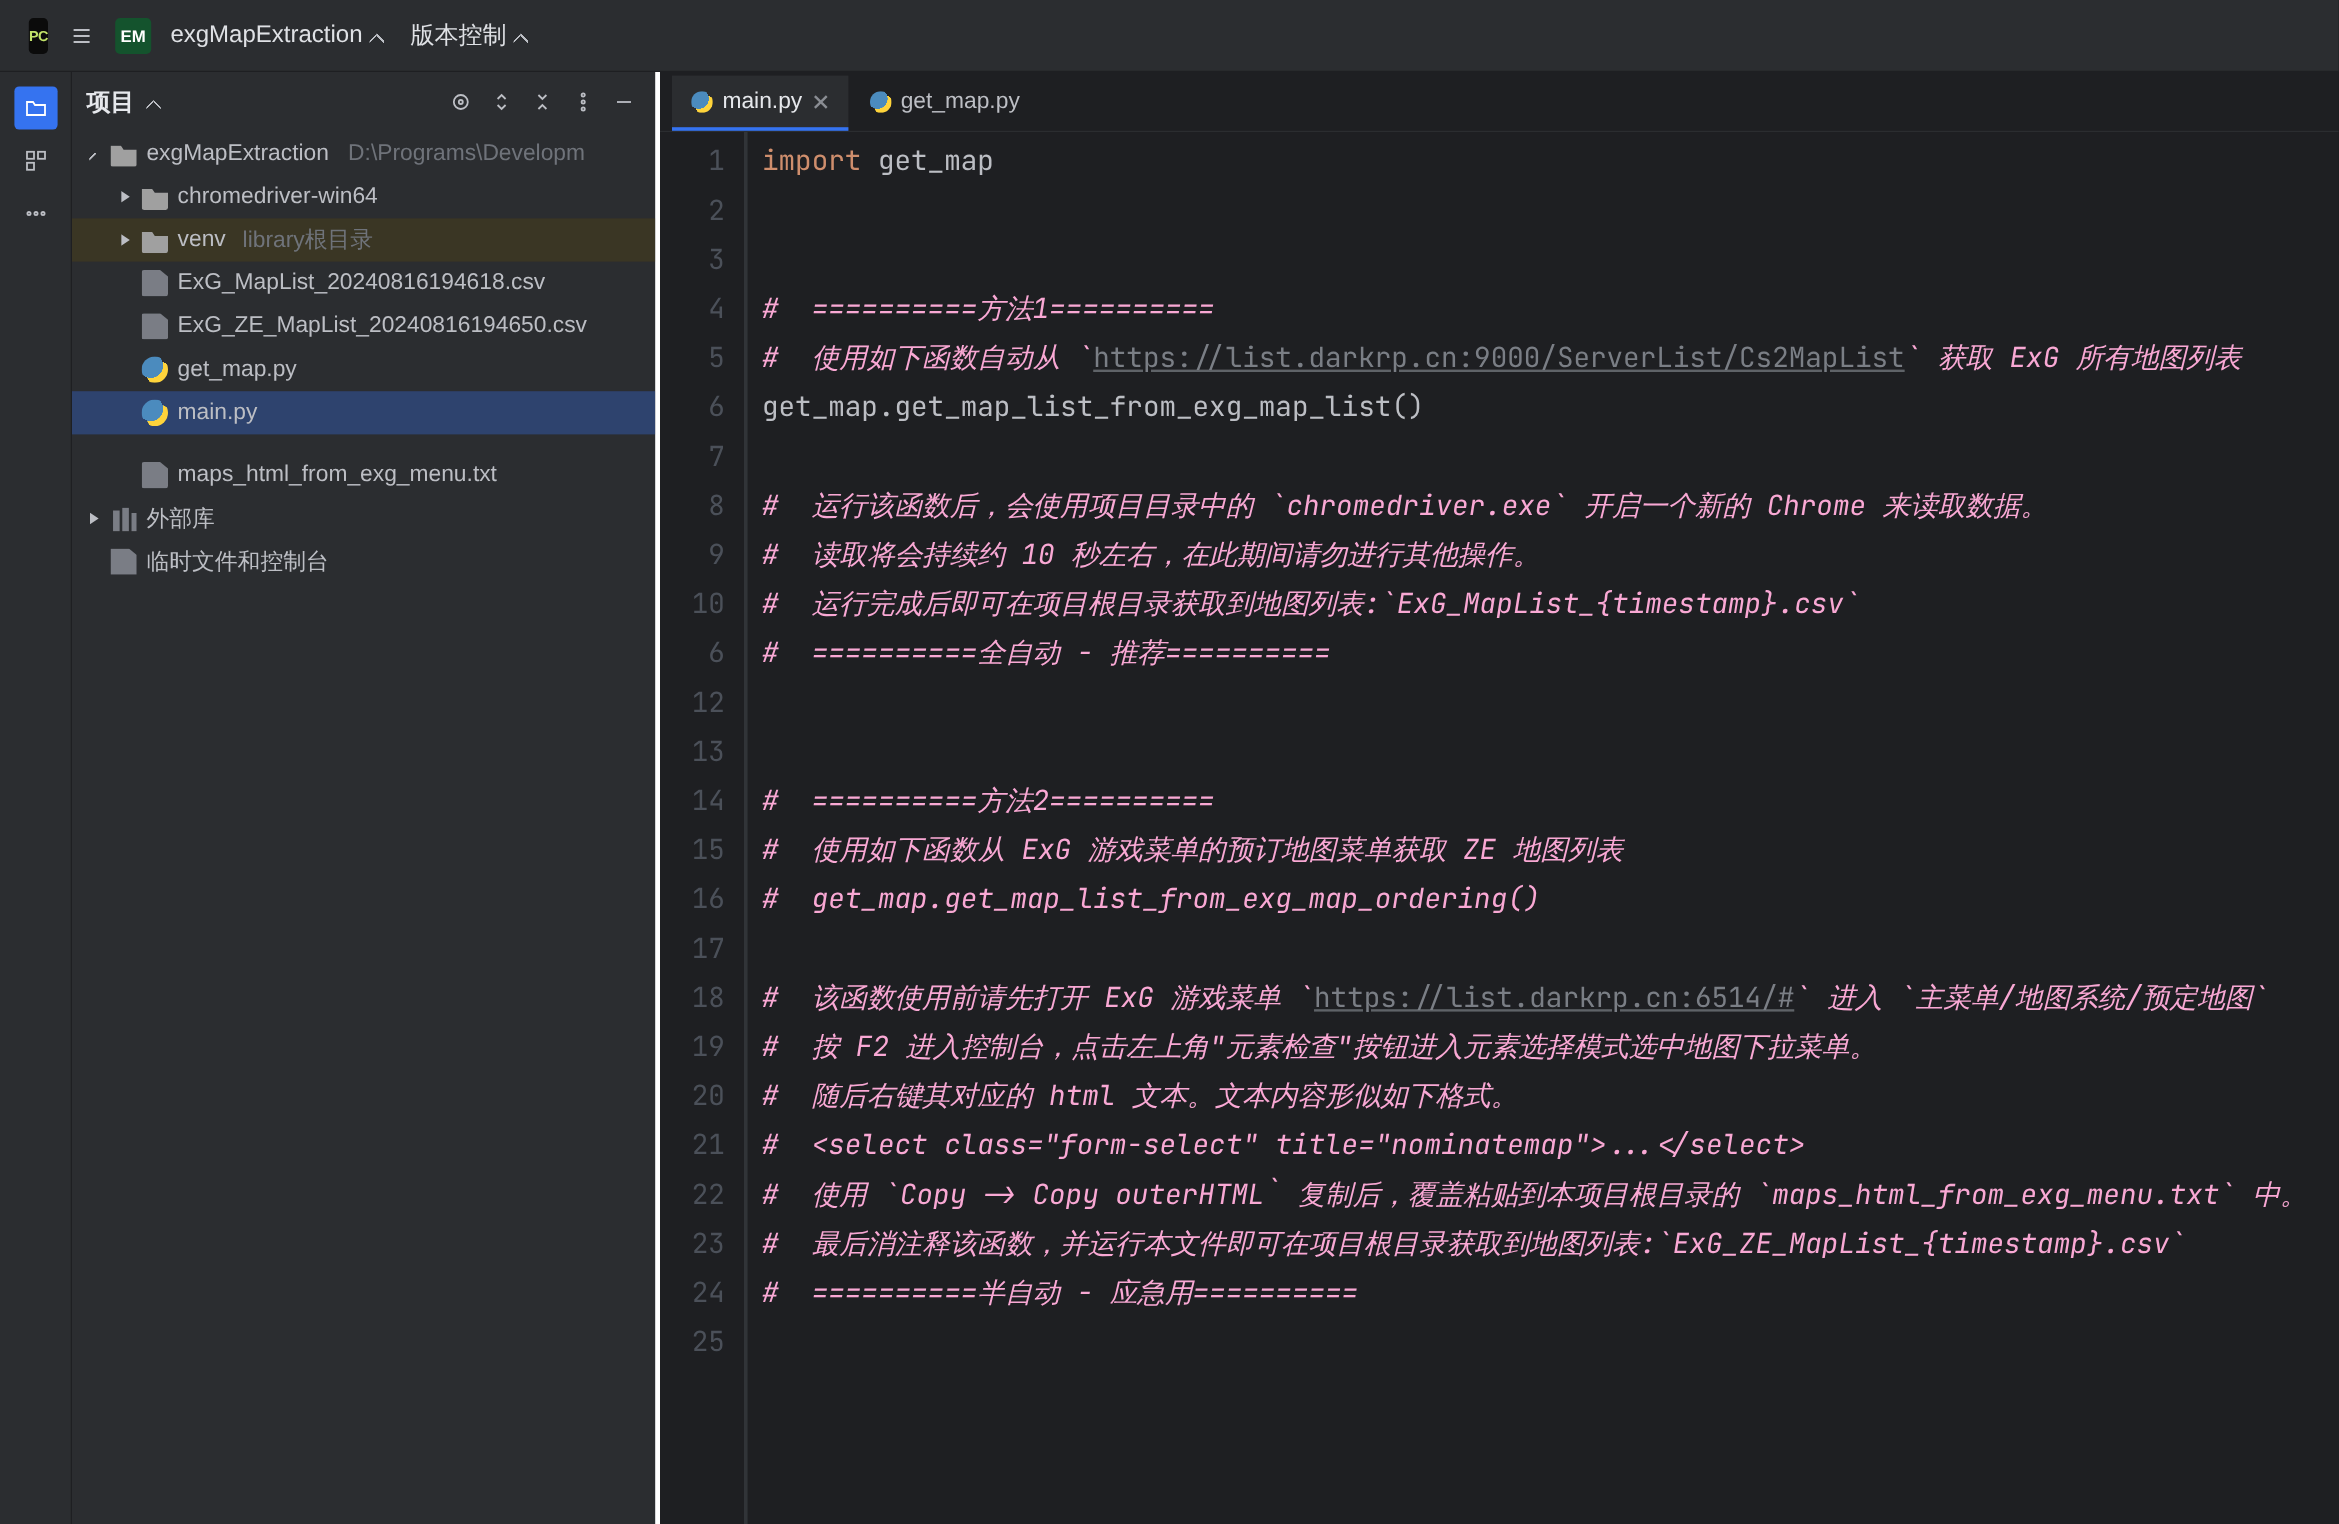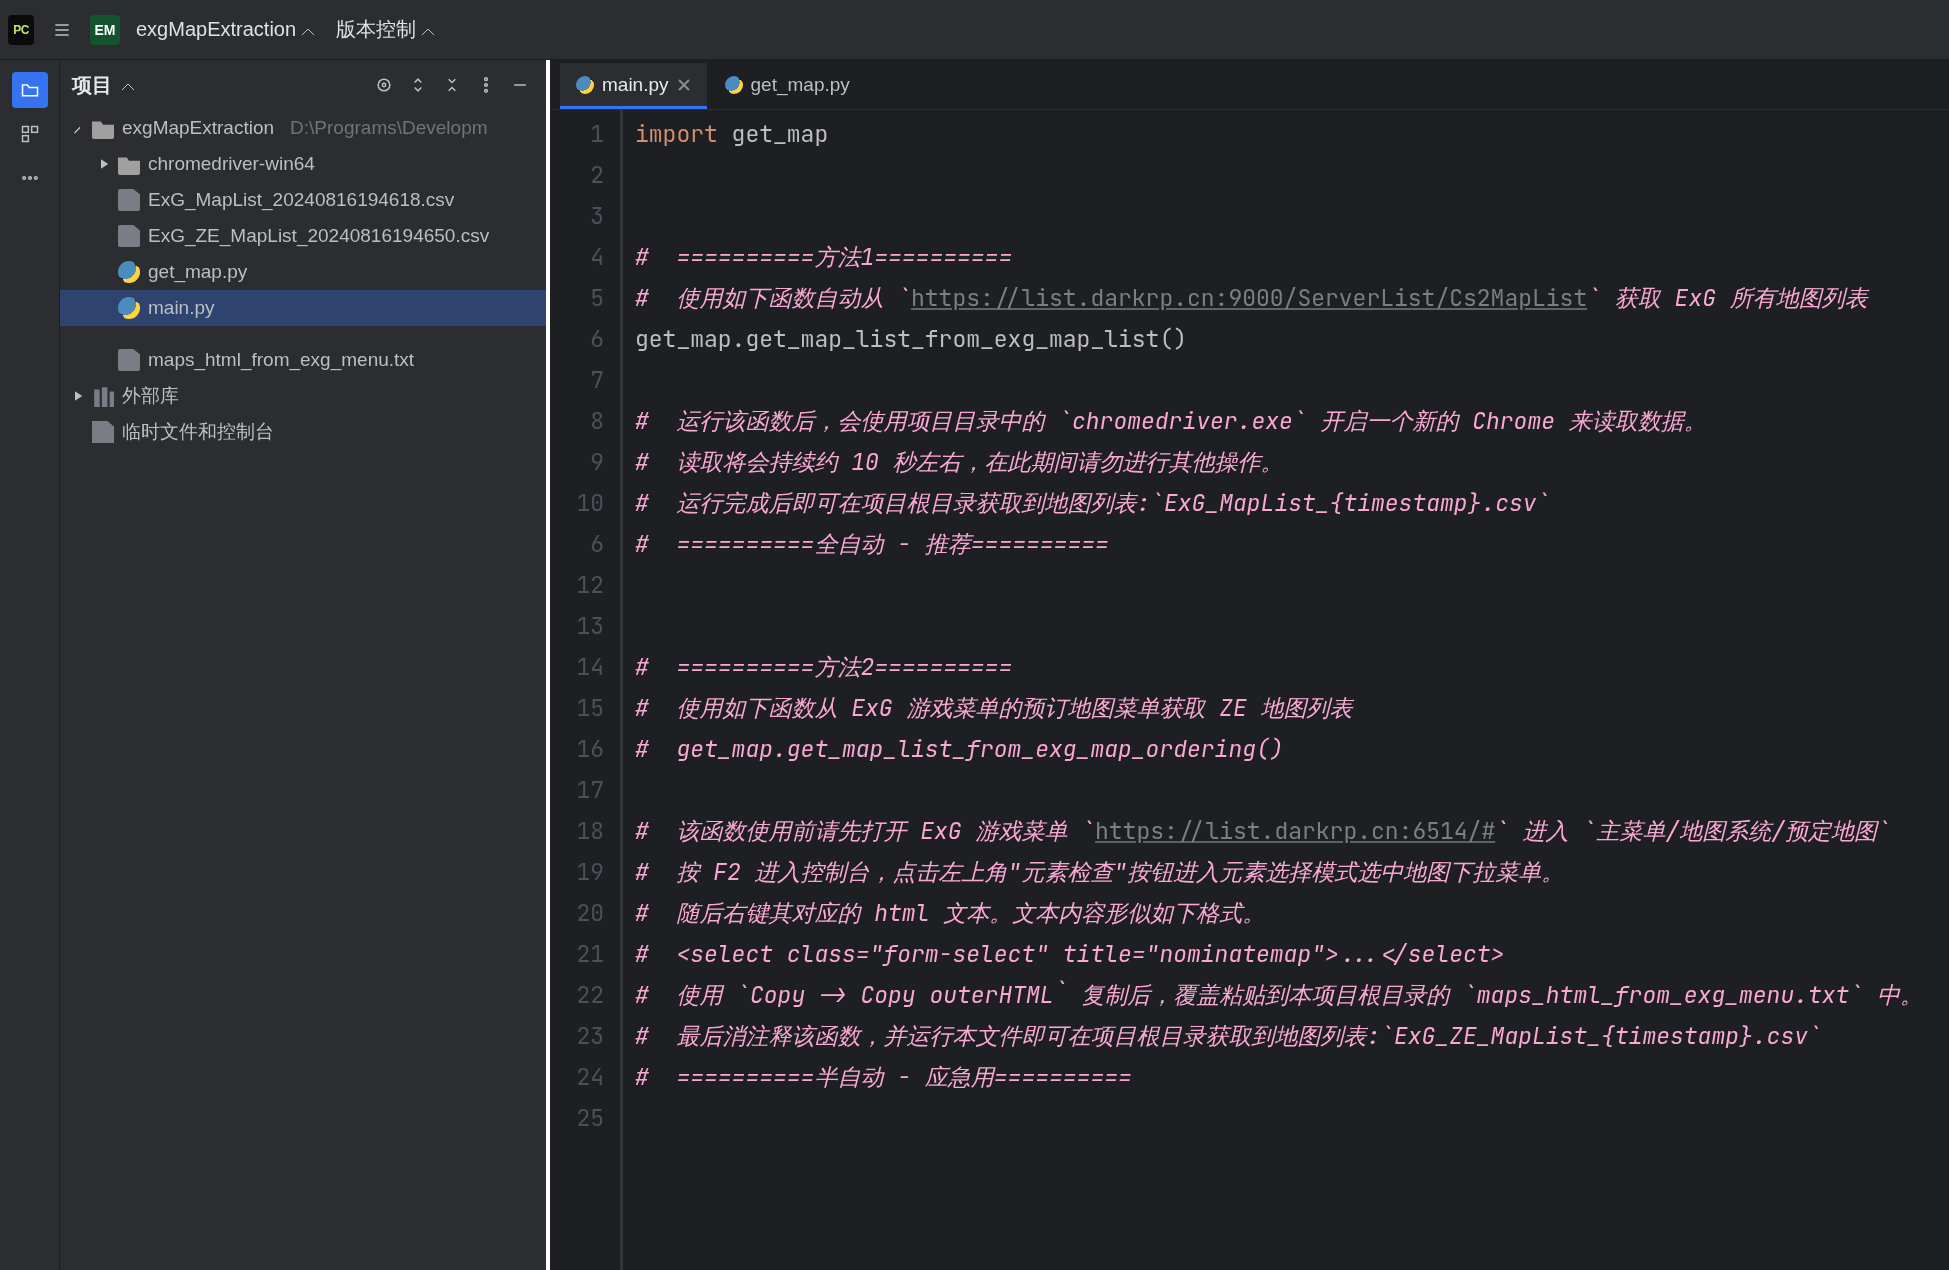--- a/index.html
+++ b/index.html
@@ -14,24 +14,25 @@
     height: 60px; display: flex; align-items: center;
     padding: 0 8px; gap: 10px;
     background: #2b2d30;
     border-bottom: 1px solid #1e1f22;
   }
   .ico-btn {
     width: 36px; height: 36px; display: flex; align-items: center; justify-content: center;
     border-radius: 4px; cursor: pointer; color: #bcbec4;
   }
   .app-logo {
-    width: 26px; height: 30px; display:flex; align-items:center; justify-content:center;
+    width: 16px; height: 30px; display:flex; align-items:center; justify-content:center;
     border-radius: 4px; background:#0b0b0b;
     font-size: 12px; font-weight: 700; color: #c2e36a;
     letter-spacing: -0.5px;
+    margin-left: 16px;
   }
   .project-badge {
     width: 30px; height: 30px; display:flex; align-items:center; justify-content:center;
     border-radius: 4px; background:#14532d; color:#fff; font-weight:600; font-size:14px;
   }
   .titlebar .dropdown {
     display:flex; align-items:center; gap:6px;
     color:#dfe1e5; padding:4px 6px; border-radius:4px; cursor:pointer;
     font-size: 20px;
   }
@@ -215,20 +216,26 @@
         <div class="node" style="padding-left: 12px;">
           <span class="arrow open"></span>
           <span class="folder-icon"></span>
           <span>exgMapExtraction</span>
           <span class="dim" style="margin-left: 8px;">D:\Programs\Developm</span>
         </div>
         <div class="node" style="padding-left: 38px;">
           <span class="arrow closed"></span>
           <span class="folder-icon"></span>
           <span>chromedriver-win64</span>
+        </div>
+        <div class="node active-folder" style="padding-left: 38px;">
+          <span class="arrow closed"></span>
+          <span class="folder-icon"></span>
+          <span>venv</span>
+          <span class="dim" style="margin-left: 6px;">library根目录</span>
         </div>
         <div class="node" style="padding-left: 38px;">
           <span class="arrow none"></span>
           <span class="file-icon"></span>
           <span>ExG_MapList_20240816194618.csv</span>
         </div>
         <div class="node" style="padding-left: 38px;">
           <span class="arrow none"></span>
           <span class="file-icon"></span>
           <span>ExG_ZE_MapList_20240816194650.csv</span>

